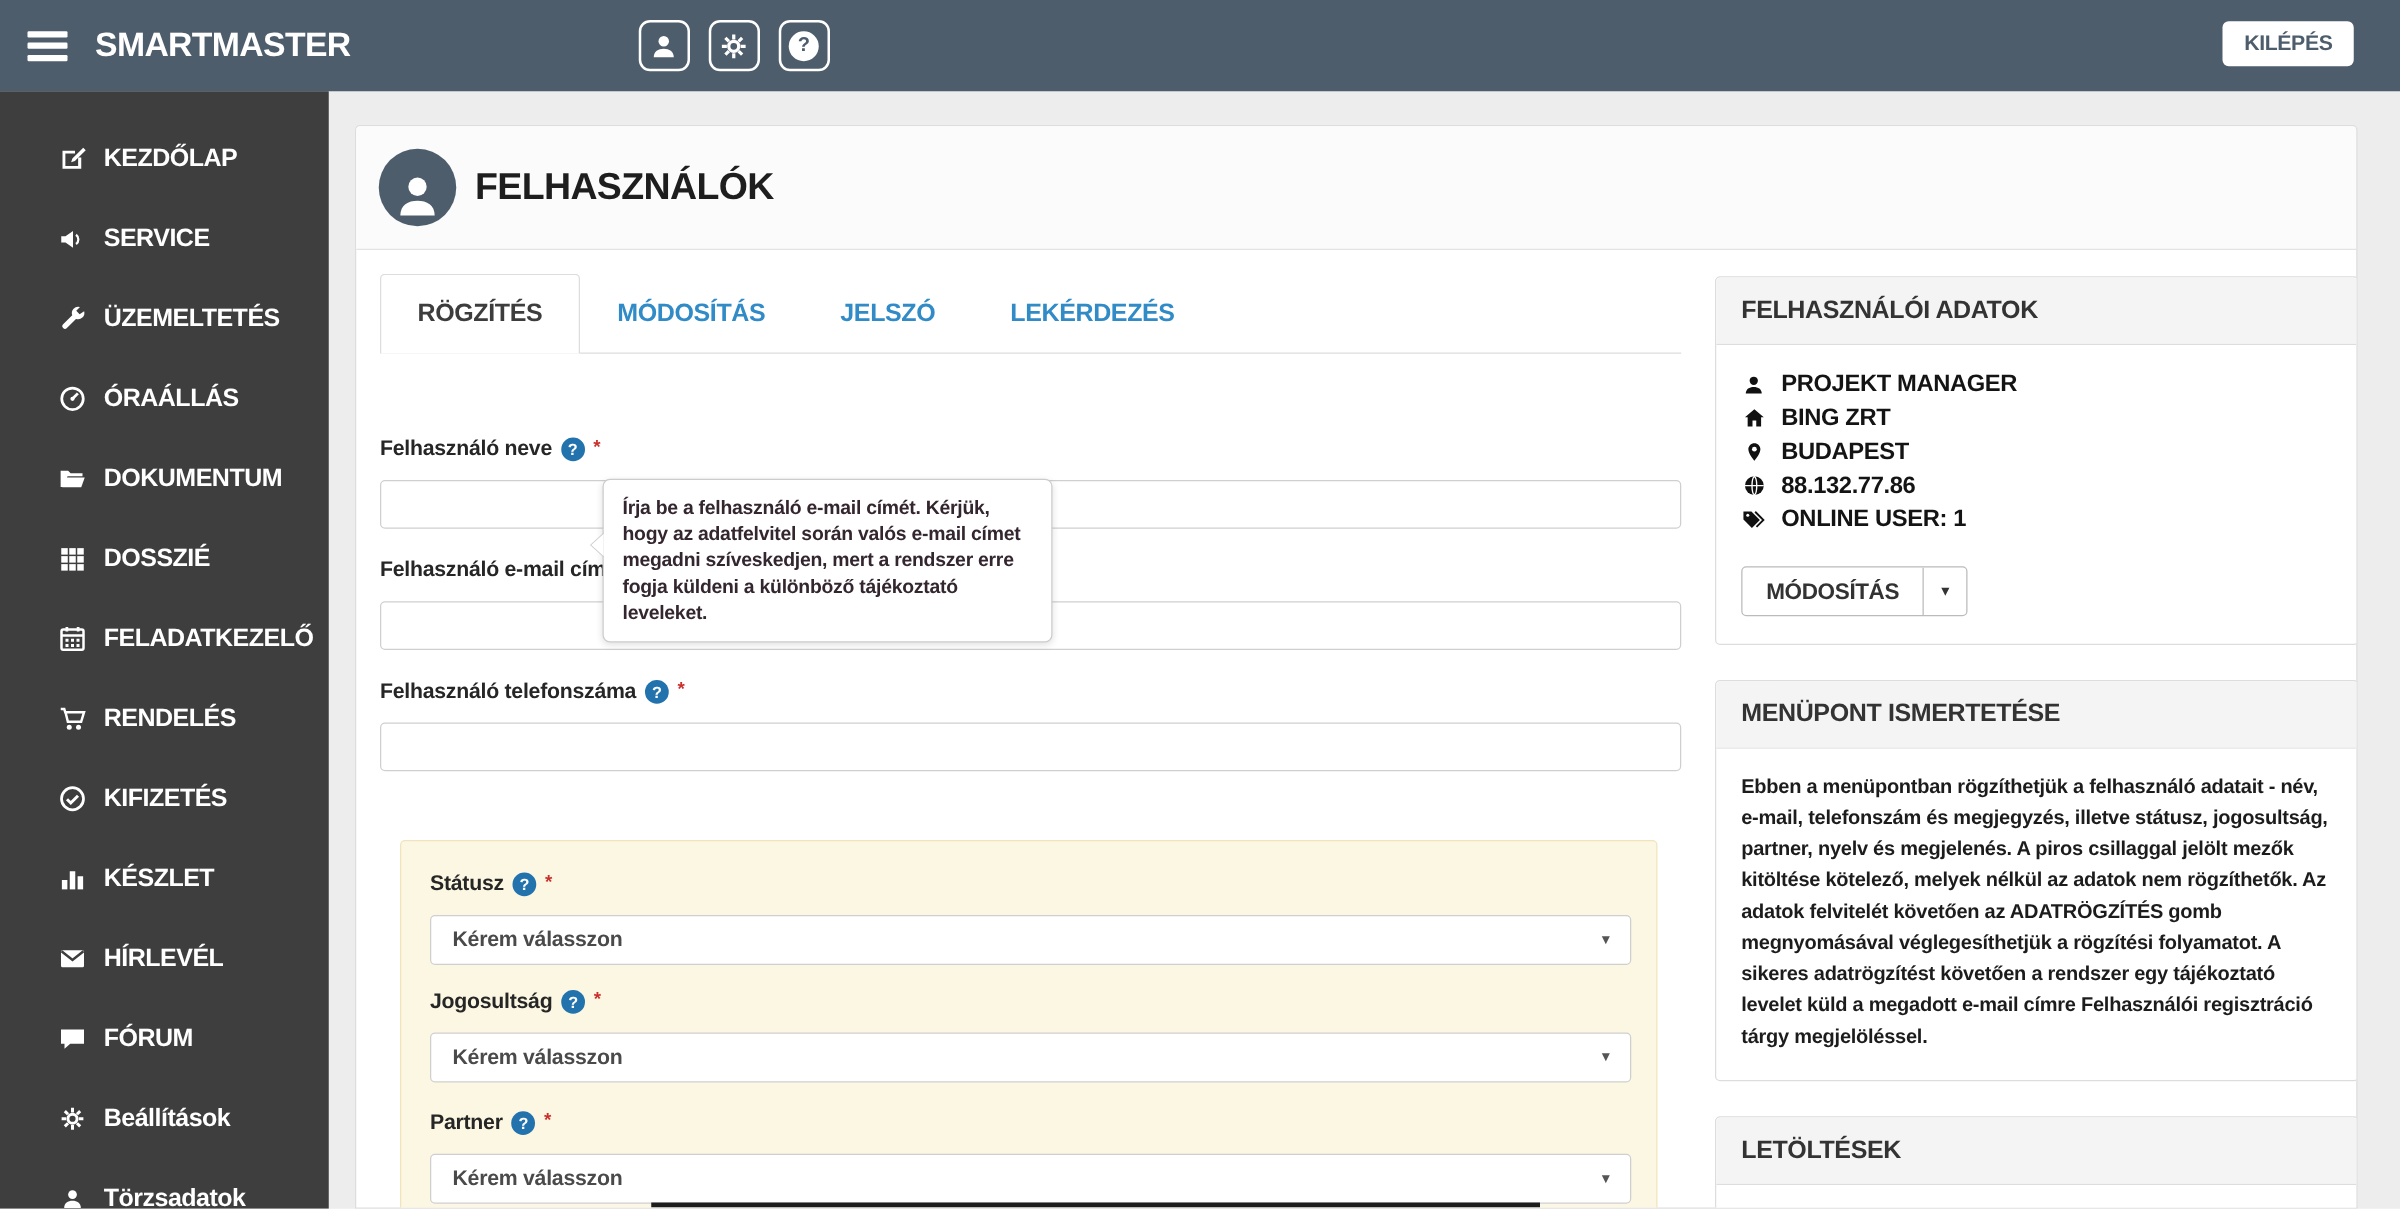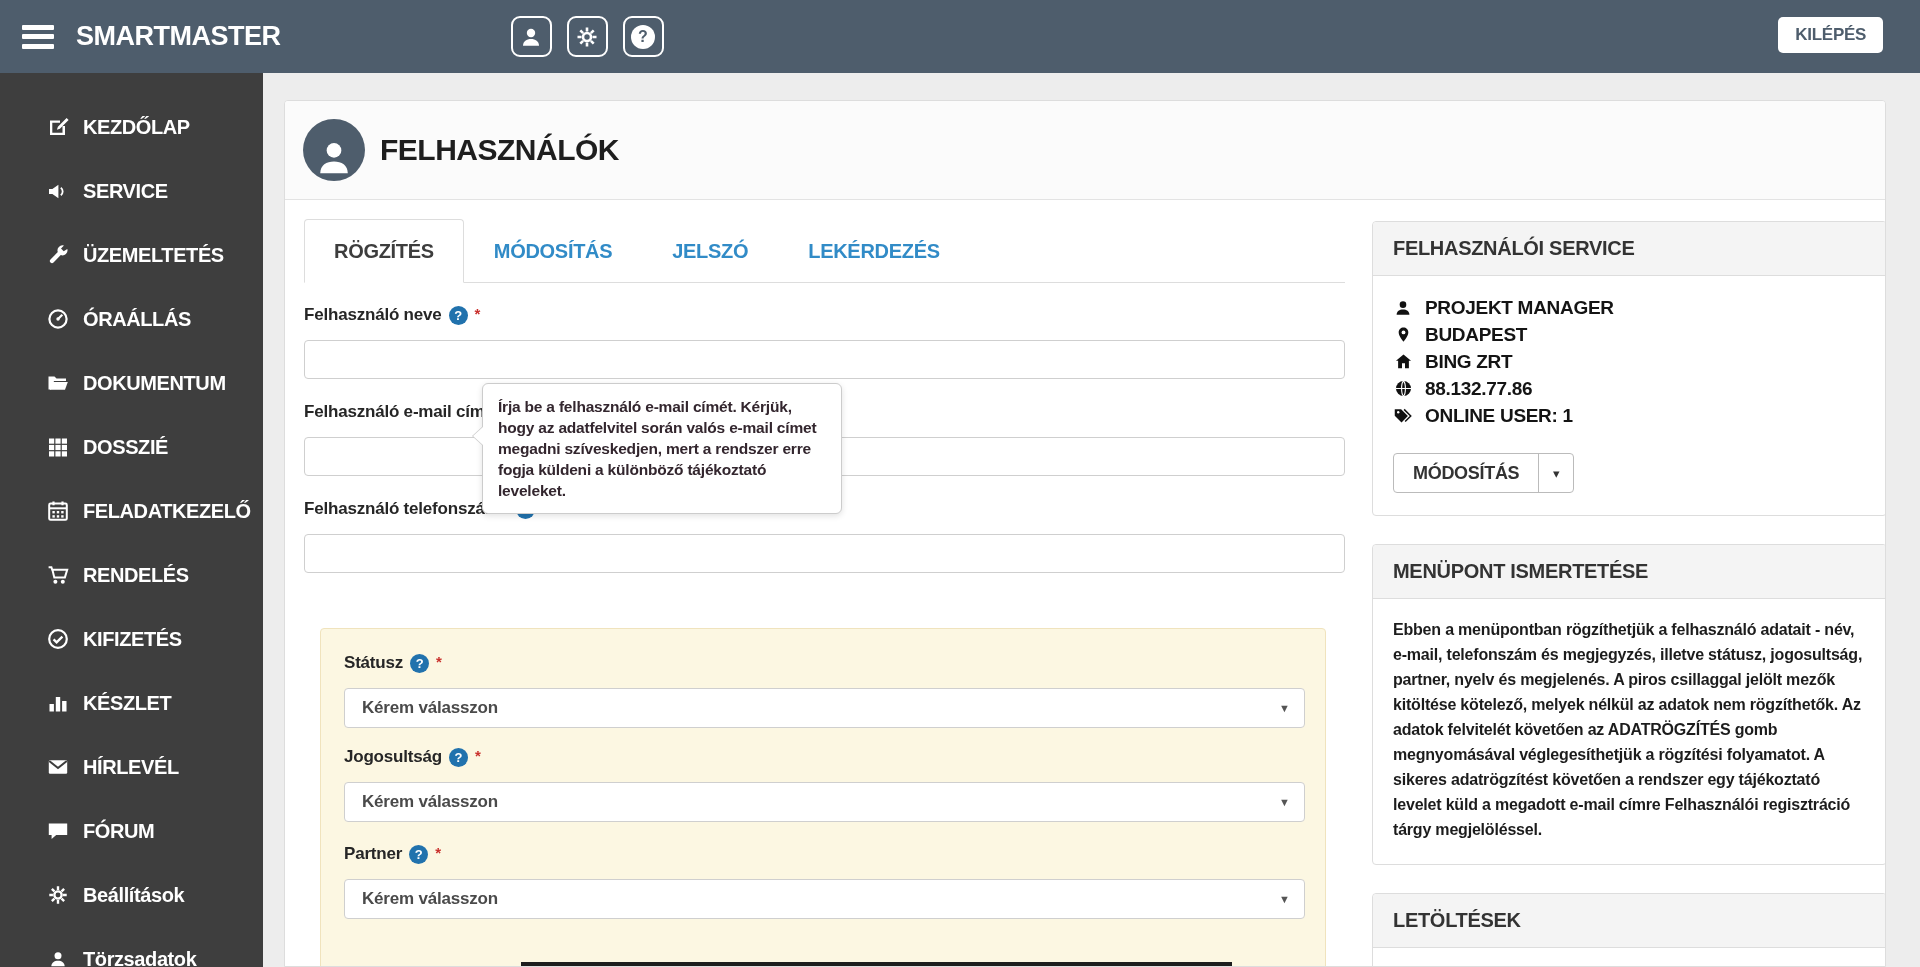--- a/index.html
+++ b/index.html
@@ -39,21 +39,21 @@
     display:flex; align-items:flex-end; justify-content:center; }
   .page-title { font-size:30px; font-weight:700; letter-spacing:-0.5px; color:#1e1e1e; margin-left:15px; }
   
   .form-col { position:absolute; left:19px; top:118px; width:1041px; }
   .tabs { display:flex; border-bottom:1px solid #ddd; height:64px; align-items:flex-end; }
   .tab { height:64px; display:flex; align-items:center; padding:0 29px; cursor:pointer;
     font-size:20px; font-weight:700; letter-spacing:-0.3px; color:#318bc7;
     border:1px solid transparent; border-bottom:none; border-radius:4px 4px 0 0; margin-bottom:-1px; }
   .tab.active { color:#3d3d3d; background:#fff; border-color:#ddd; border-bottom:1px solid #fff; }
   .field-label { display:flex; align-items:center; font-size:17px; font-weight:700;
-    color:#262626; letter-spacing:-0.2px; margin-top:22px; }
+    color:#262626; letter-spacing:-0.2px; margin-top:66px; }
   .qicon { width:19px; height:19px; border-radius:50%; background:#2172ad; color:#fff;
     font-size:13px; font-weight:700; line-height:19px; text-align:center; margin-left:7px; cursor:pointer; }
   .req { color:#c9302c; font-size:15px; margin-left:7px; transform:translateY(-2px); }
   .text-input { margin-top:15px; width:100%; height:39px; border:1px solid #cfcfcf; border-radius:4px;
     background:#fff; font-family:inherit; font-size:16px; padding:0 14px; outline:none; display:block; }
   .label-mt { margin-top:23px; }
   
   .beige { margin-top:55px; margin-left:16px; width:1006px; height:400px;
     background:#fcf7e2; border:1px solid #f0e3bd; border-radius:4px; padding:24px 20px 0 23px; }
   .beige .field-label { margin-top:0; }
@@ -346,47 +346,47 @@
       </div>
     </div>
   </div>
 
   <div class="tooltip">
     <div class="tooltip-text">Írja be a felhasználó e-mail címét. Kérjük, hogy az adatfelvitel során valós e-mail címet megadni szíveskedjen, mert a rendszer erre fogja küldeni a különböző tájékoztató leveleket.</div>
   </div>
 
   <div class="right-col">
     <div class="panel">
-      <div class="panel-header">FELHASZNÁLÓI SERVICE</div>
+      <div class="panel-header">FELHASZNÁLÓI ADATOK</div>
       <div class="panel-body">
         <div class="info-row">
           <span class="ricon">
               <svg width="18" height="18" viewBox="0 0 24 24" fill="#111">
                 <circle cx="12" cy="7.5" r="4.4"></circle>
                 <path d="M3.5 21c0-4.8 3.8-7 8.5-7s8.5 2.2 8.5 7z"></path>
               </svg>
             </span>
           <span class="rtext">PROJEKT MANAGER</span>
         </div>
         <div class="info-row">
           <span class="ricon">
+              <svg width="19" height="19" viewBox="0 0 24 24" fill="#111">
+                <path d="M12 3l9.5 8h-2.7v9.5h-4.9v-6.2h-3.8v6.2H5.2V11H2.5L12 3z"></path>
+              </svg>
+            </span>
+          <span class="rtext">BING ZRT</span>
+        </div>
+        <div class="info-row">
+          <span class="ricon">
               <svg width="17" height="19" viewBox="0 0 24 24" fill="#111">
                 <path d="M12 2.2c3.8 0 6.8 3 6.8 6.8 0 5.1-6.8 13-6.8 13S5.2 14.1 5.2 9c0-3.8 3-6.8 6.8-6.8z"></path>
                 <circle cx="12" cy="9" r="2.7" fill="#fff"></circle>
               </svg>
             </span>
           <span class="rtext">BUDAPEST</span>
-        </div>
-        <div class="info-row">
-          <span class="ricon">
-              <svg width="19" height="19" viewBox="0 0 24 24" fill="#111">
-                <path d="M12 3l9.5 8h-2.7v9.5h-4.9v-6.2h-3.8v6.2H5.2V11H2.5L12 3z"></path>
-              </svg>
-            </span>
-          <span class="rtext">BING ZRT</span>
         </div>
         <div class="info-row">
           <span class="ricon">
               <svg width="19" height="19" viewBox="0 0 24 24">
                 <circle cx="12" cy="12" r="9.5" fill="#111"></circle>
                 <path d="M2.5 12h19M12 2.5c3.2 2.6 3.2 16.4 0 19M12 2.5c-3.2 2.6-3.2 16.4 0 19" fill="none" stroke="#fff" stroke-width="1.4"></path>
               </svg>
             </span>
           <span class="rtext">88.132.77.86</span>
         </div>

